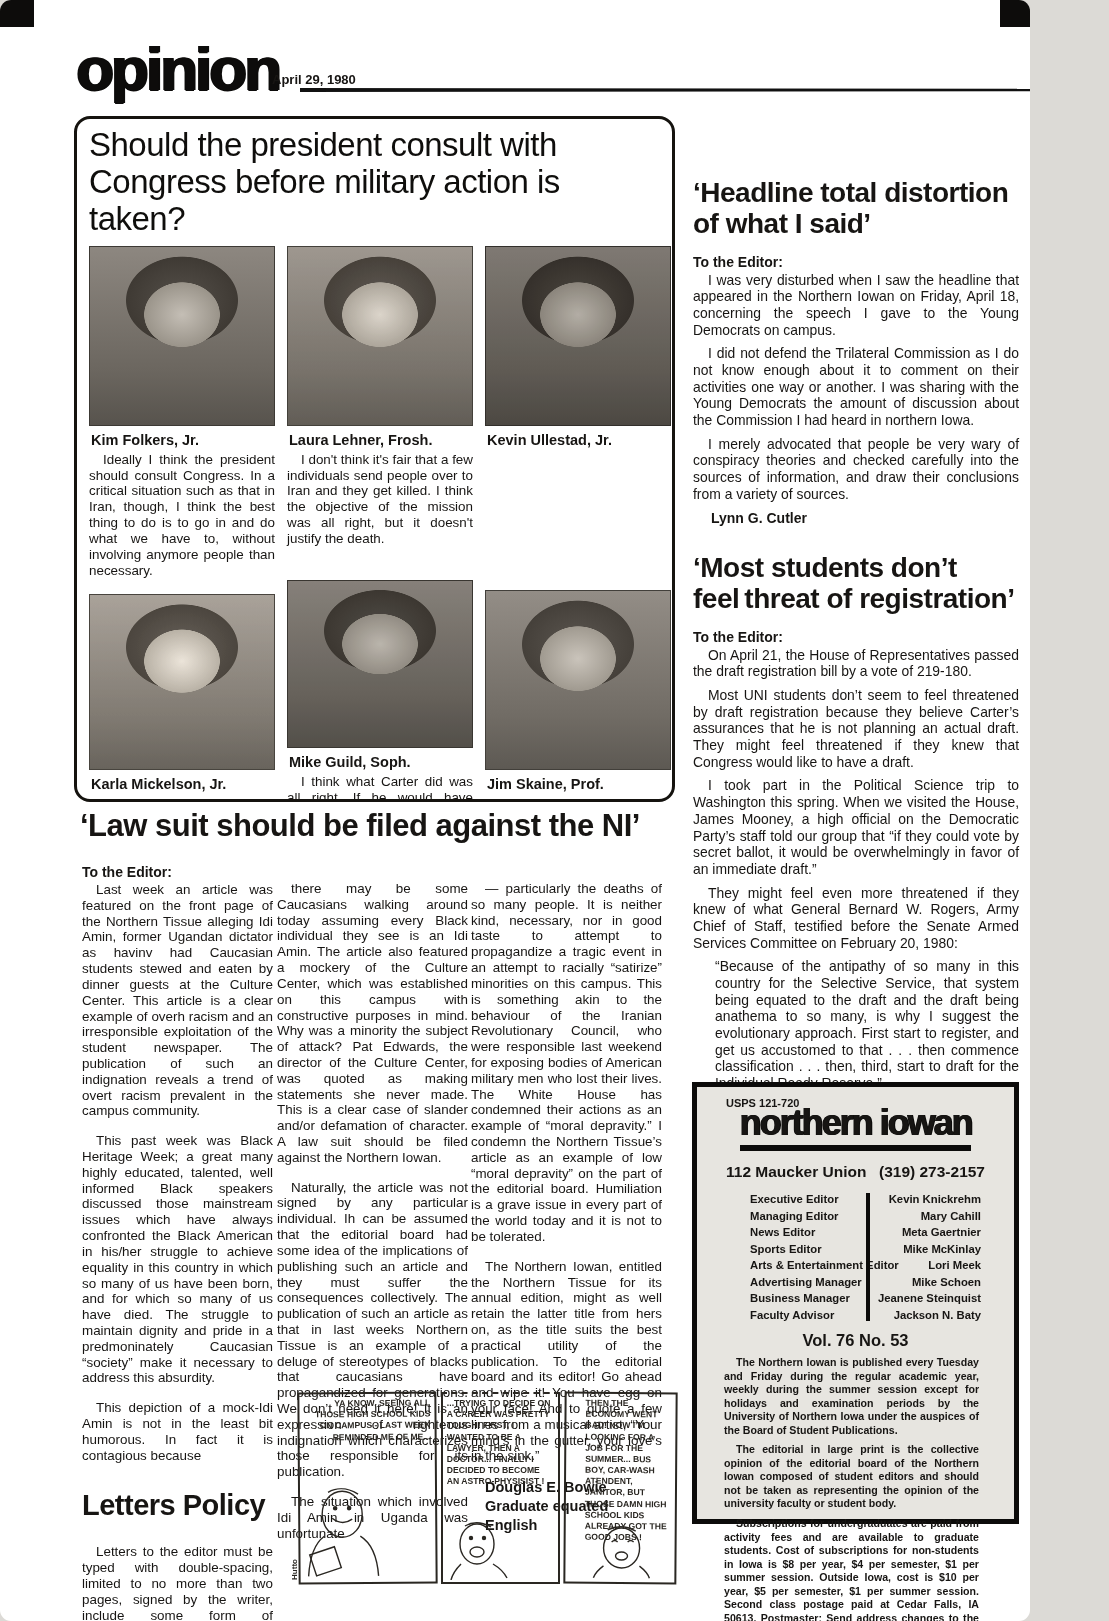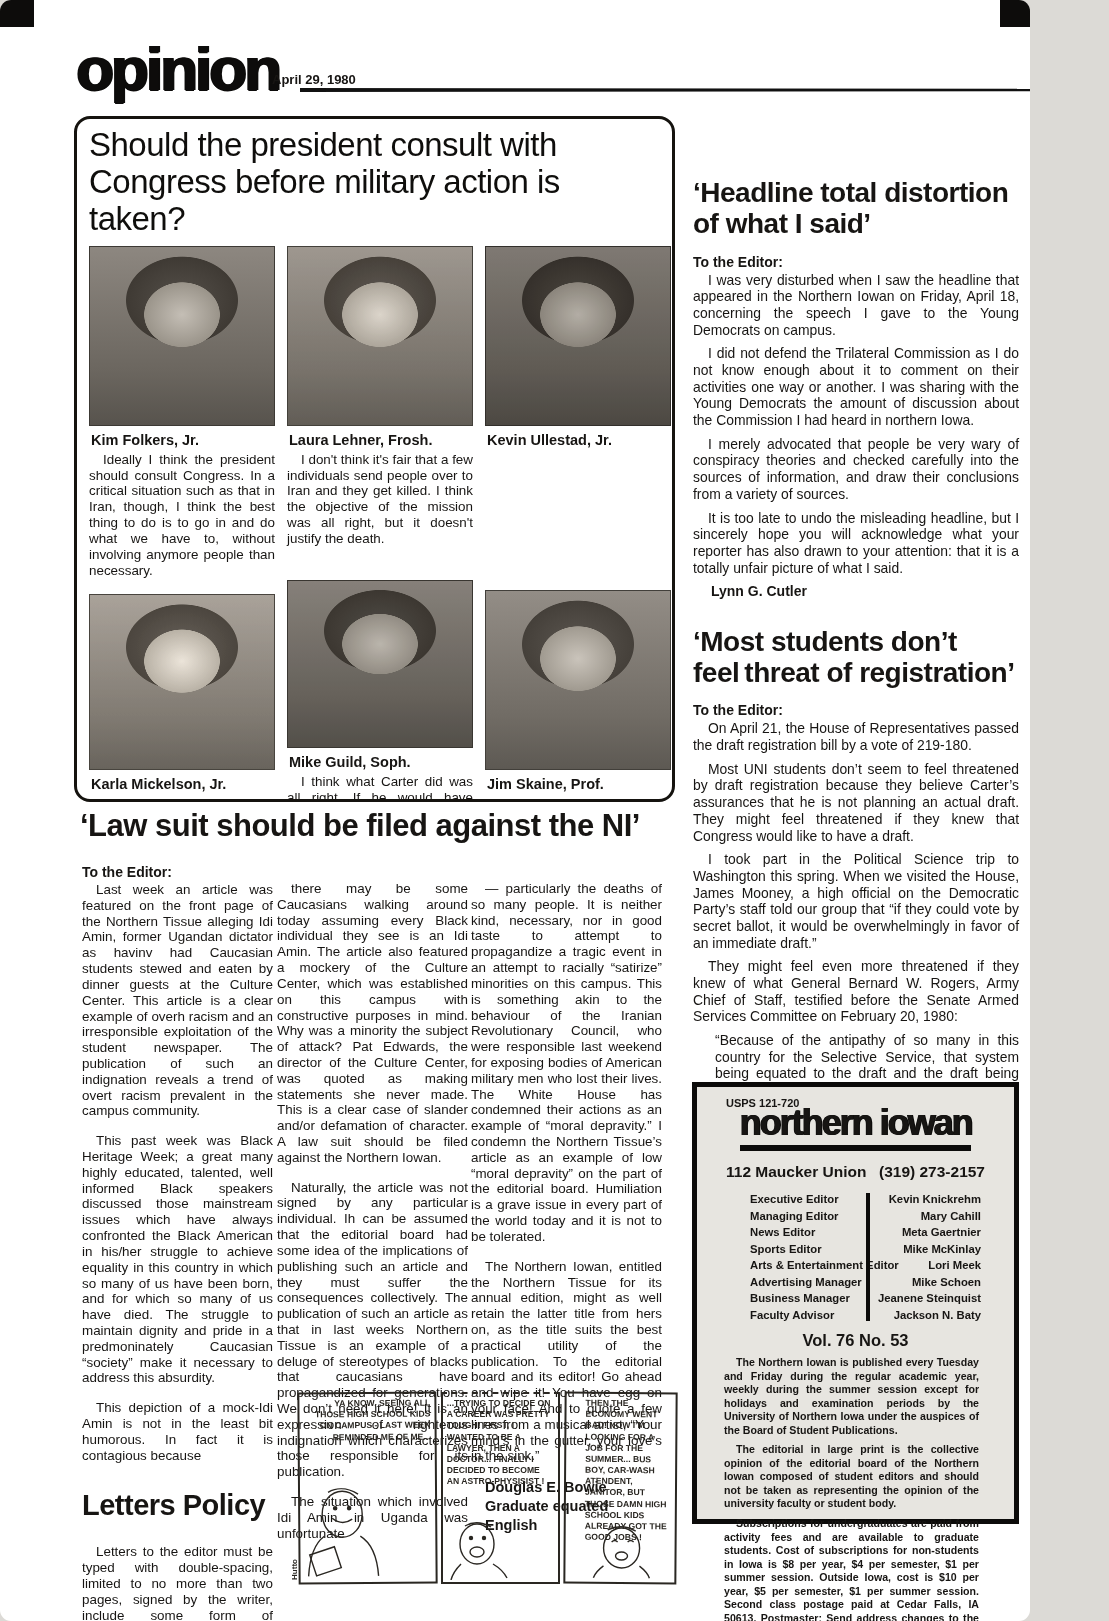--- a/index.html
+++ b/index.html
@@ -139,21 +139,20 @@
   <div class="rightcol">
     <div>
       <h2 class="lhead">
         <span>‘Headline total distortion</span><br>
         <span>of what I said’</span>
       </h2>
       <div class="salut">To the Editor:</div>
       <p class="lpara">I was very disturbed when I saw the headline that appeared in the Northern Iowan on Friday, April 18, concerning the speech I gave to the Young Democrats on campus.</p>
       <p class="lpara">I did not defend the Trilateral Commission as I do not know enough about it to comment on their activities one way or another. I was sharing with the Young Democrats the amount of discussion about the Commission I had heard in northern Iowa.</p>
       <p class="lpara">I merely advocated that people be very wary of conspiracy theories and checked carefully into the sources of information, and draw their conclusions from a variety of sources.</p>
-      <p class="lpara">It is too late to undo the misleading headline, but I sincerely hope you will acknowledge what your reporter has also drawn to your attention: that it is a totally unfair picture of what I said.</p>
       <div class="lsig">Lynn G. Cutler</div>
     </div>
 
     <div class="letter2">
       <h2 class="lhead">
         <span>‘Most students don’t</span><br>
         <span>feel threat of registration’</span>
       </h2>
       <div class="salut">To the Editor:</div>
       <p class="lpara">On April 21, the House of Representatives passed the draft registration bill by a vote of 219-180.</p>

